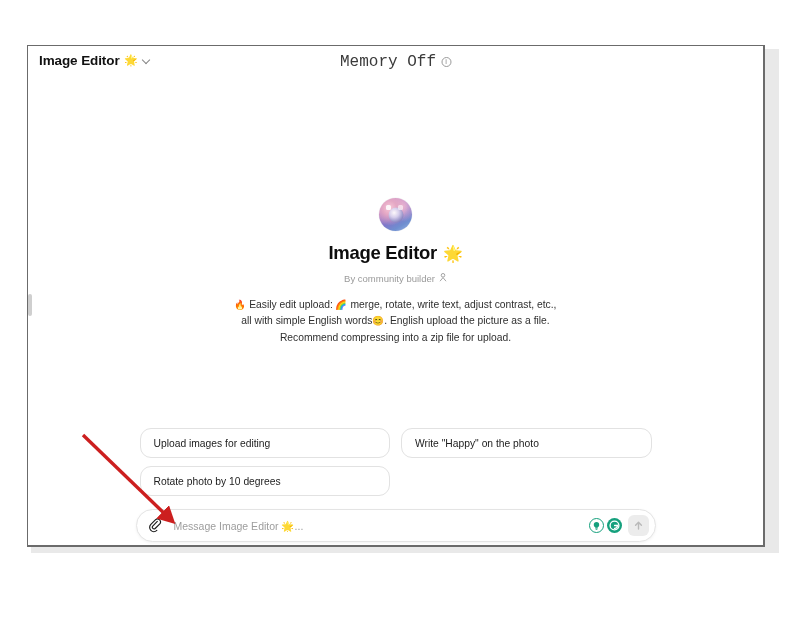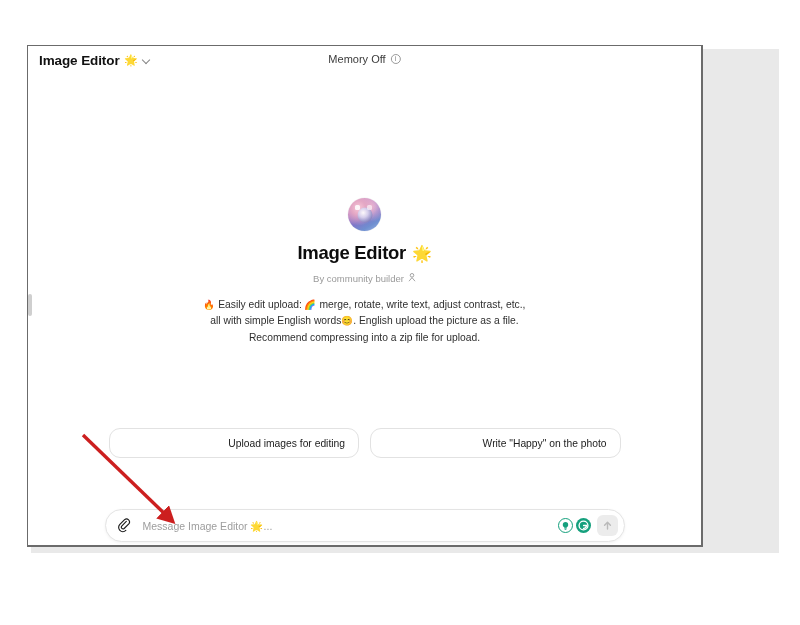--- a/index.html
+++ b/index.html
@@ -17,21 +17,21 @@
     width: 800px;
     height: 625px;
     background: #ffffff;
   }
 
   
   #app-frame {
     position: absolute;
     left: 27px;
     top: 45px;
-    width: 676px;
+    width: 738px;
     height: 502px;
     background: #ffffff;
     border: 1px solid #6b6b6b;
     border-right-width: 2px;
     border-bottom-width: 2px;
     overflow: hidden;
   }
 
   
   #frame-shadow {
@@ -94,22 +94,23 @@
     position: absolute;
     left: 50%;
     transform: translateX(-50%);
     top: 7px;
     display: flex;
     align-items: center;
     gap: 5px;
     white-space: nowrap;
   }
   #memory-label {
-    font-size: 11px;
+    font-size: 16px;
     color: #3b3b3b;
+    font-family: Liberation Mono, monospace;
   }
   #memory-info {
     width: 10px; height: 10px;
     border: 1px solid #9a9a9a;
     border-radius: 50%;
     display: flex;
     align-items: center;
     justify-content: center;
     font-size: 7.5px;
     color: #8a8a8a;
@@ -229,21 +230,20 @@
     border-radius: 11px;
     background: #ffffff;
     display: flex;
     align-items: center;
     padding: 0 13px;
     font-size: 10.3px;
     color: #1c1c1c;
     cursor: pointer;
     white-space: nowrap;
     overflow: hidden;
-    justify-content: flex-end;
   }
 
   
   #composer {
     position: absolute;
     left: 50%;
     transform: translateX(-50%);
     top: 463px;
     width: 520px;
     height: 33px;
@@ -376,20 +376,23 @@
 
     </div>
 
     <div id="suggestions">
       <div class="chip">
         <span>Upload images for editing</span>
       </div>
       <div class="chip">
         <span>Write "Happy" on the photo</span>
       </div>
+      <div class="chip">
+        <span>Rotate photo by 10 degrees</span>
+      </div>
     </div>
 
     <div id="composer">
 
       <div id="attach-btn">
         <svg width="14" height="15" viewBox="0 0 14 15" aria-hidden="true">
           <path d="M10.2 4.1 L5.3 9.1 a1.85 1.85 0 0 0 2.6 2.6 l5.0 -5.0 a3.2 3.2 0 0 0 -4.5 -4.5 l-5.1 5.1 a4.5 4.5 0 0 0 6.4 6.4" fill="none" stroke="#1c1c1c" stroke-width="1.25" stroke-linecap="round" stroke-linejoin="round" transform="translate(-1.2,-0.4) scale(0.93)"></path>
         </svg>
       </div>
 

